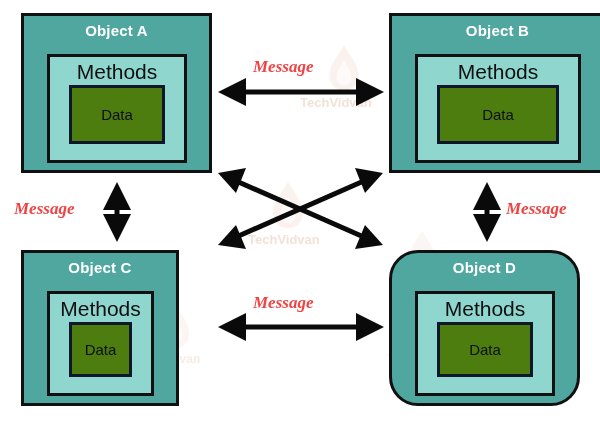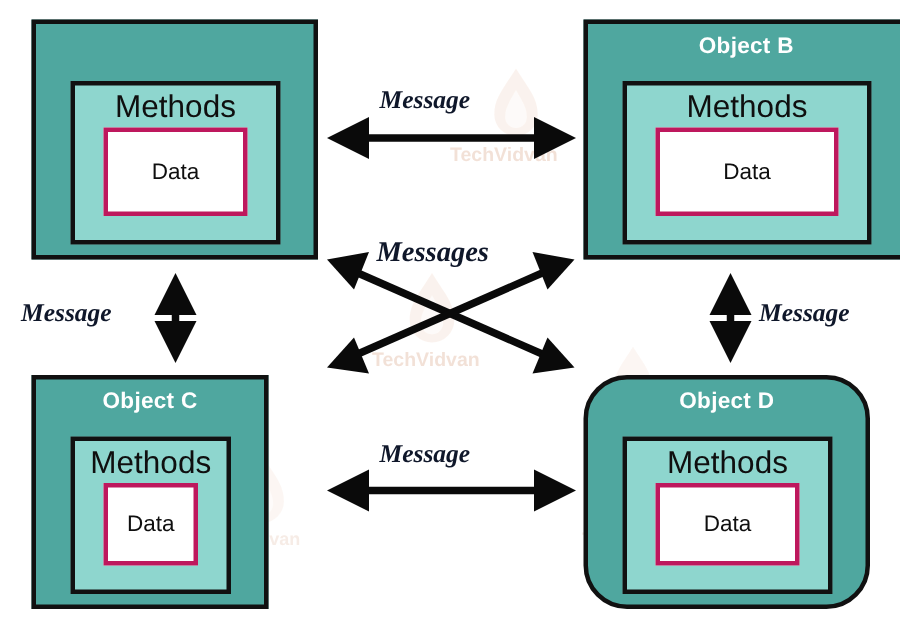--- a/index.html
+++ b/index.html
@@ -75,22 +75,22 @@
     font-size: 21px;
     font-family: "Liberation Sans", sans-serif;
   }
   .data-box {
     position: absolute;
     box-sizing: border-box;
     left: 19px;
     right: 19px;
     top: 28px;
     bottom: 16px;
-    background: #ffffff;
-    border: 3px solid #be185d;
+    background: #4d7c0f;
+    border: 3px solid #0f172a;
     display: flex;
     align-items: center;
     justify-content: center;
   }
   .data-title {
     color: #0f0f0f;
     font-size: 15px;
     font-family: "Liberation Sans", sans-serif;
   }
 
@@ -104,21 +104,21 @@
     pointer-events: none;
   }
 
   
   .msg-label {
     position: absolute;
     font-family: "Liberation Serif", serif;
     font-style: italic;
     font-weight: bold;
     font-size: 17px;
-    color: #0f172a;
+    color: #ef4444;
     white-space: nowrap;
     user-select: none;
   }
   .msg-label.big {
     font-size: 19px;
   }
 </style>
 </head>
 <body>
 
@@ -159,20 +159,21 @@
     <path d="M28 20 C23 29 20 33 20 40 a8 8 0 0 0 16 0 C36 33 33 29 28 20 Z" fill="#ffffff" opacity=".5"></path>
   </svg>
   <div class="watermark" style="left:388px; top:352px; font-size:12px; opacity:.35;">TechVidvan</div>
 
   <svg class="wm-flame" style="left:400px; top:228px; width:44px; height:48px;" viewBox="0 0 56 62">
     <path d="M28 4 C18 20 12 26 12 38 a16 16 0 0 0 32 0 C44 26 38 20 28 4 Z" fill="#e8b9a0" opacity=".35"></path>
   </svg>
   <div class="watermark" style="left:392px; top:262px; font-size:11px; opacity:.3;">TechVidvan</div>
 
   <div class="object-box" style="left:21px; top:13px; width:191px; height:160px;">
+    <div class="object-title">Object A</div>
     <div class="methods-box">
       <div class="methods-title">Methods</div>
       <div class="data-box">
         <span class="data-title">Data</span>
       </div>
     </div>
   </div>
 
   <div class="object-box" style="left:389px; top:13px; width:217px; height:160px;">
     <div class="object-title">Object B</div>
@@ -244,15 +245,14 @@
   </svg>
 
   <div class="msg-label" style="left:253px; top:57px;">Message</div>
 
   <div class="msg-label" style="left:14px; top:199px;">Message</div>
 
   <div class="msg-label" style="left:506px; top:199px;">Message</div>
 
   <div class="msg-label" style="left:253px; top:293px;">Message</div>
 
-  <div class="msg-label big" style="left:251px; top:158px;">Messages</div>
 
 </div>
 
 </body></html>

